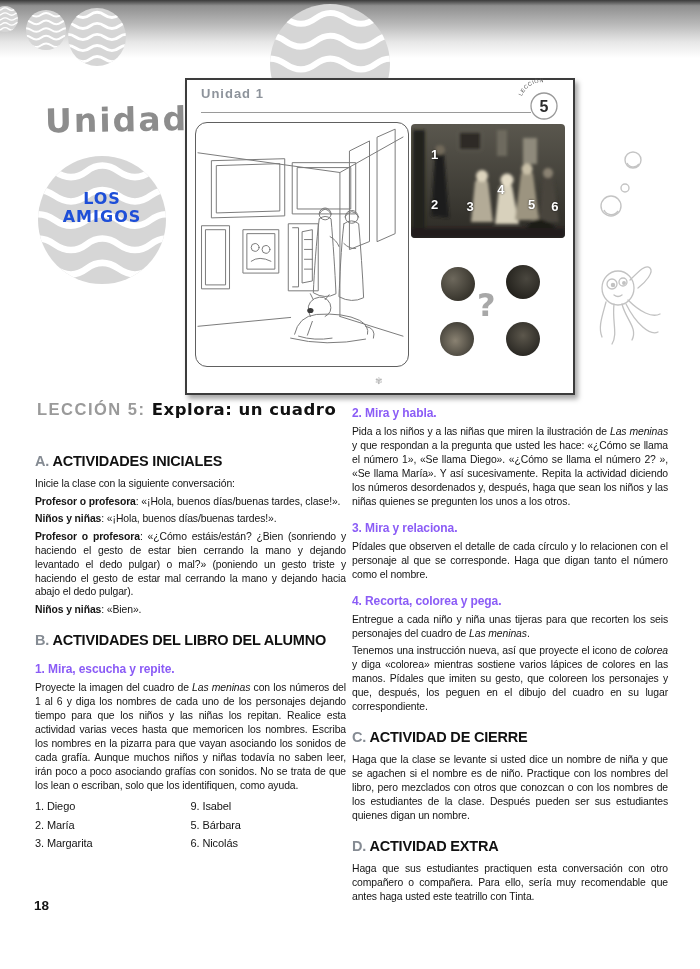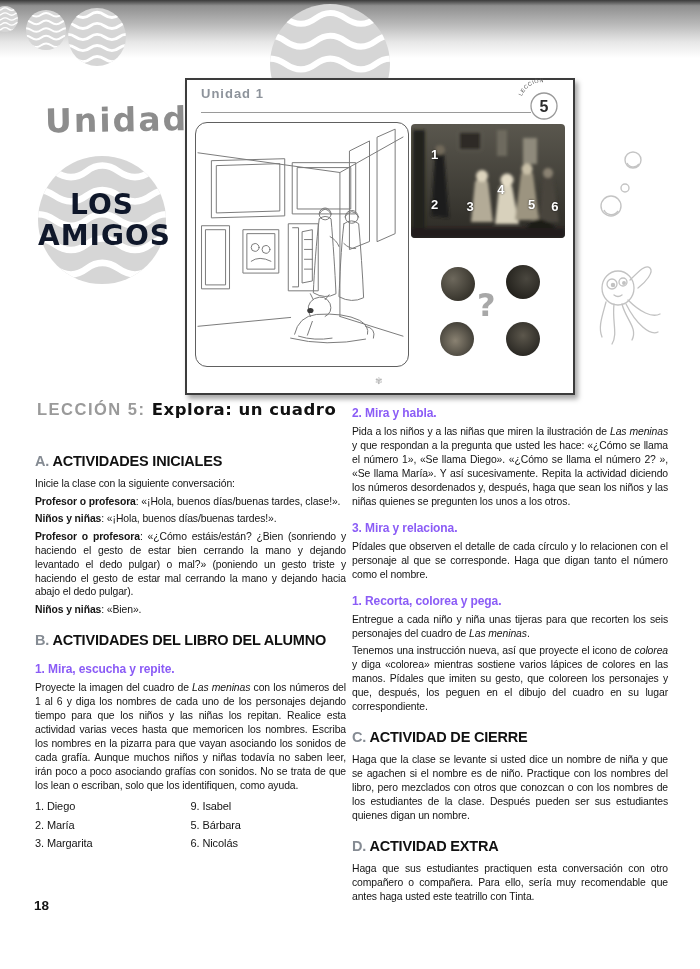--- a/index.html
+++ b/index.html
@@ -33,21 +33,21 @@
   .qmark{position:absolute;left:290px;top:206px;font-size:32px;font-weight:bold;
     color:#a8a8a8;font-family:"DejaVu Sans",sans-serif;}
   .ornament{position:absolute;left:188px;top:296px;font-size:9px;color:#b8b8b8;}
 
   
   .unit-title{position:absolute;left:45px;top:100px;font-size:33px;font-weight:bold;
     color:#8d8d8d;letter-spacing:2px;transform:rotate(-1deg);
     font-family:"DejaVu Sans",sans-serif;z-index:1;}
   .unit-circle{position:absolute;left:38px;top:156px;width:128px;height:128px;z-index:1;}
   .unit-circle .txt{position:absolute;left:0;top:34px;width:128px;text-align:center;
-    font-size:28px;line-height:1.1;font-weight:bold;color:#0f172a;letter-spacing:1px;
+    font-size:16px;line-height:1.1;font-weight:bold;color:#1d4ed8;letter-spacing:1px;
     font-family:"DejaVu Sans",sans-serif;}
 
   
   .doodle{position:absolute;z-index:1;}
 
   
   .lesson-heading{position:absolute;left:37px;top:400px;font-size:16.5px;font-weight:bold;}
   .lesson-heading .gray{color:#9a9a9a;letter-spacing:1.5px;}
   .lesson-heading .black{color:#111;letter-spacing:.5px;font-family:"DejaVu Sans",sans-serif;}
 
@@ -263,21 +263,21 @@
       <span>6. Nicolás</span>
     </div>
   </div>
 </div>
 
 <div class="col col-right">
   <h4 class="act" style="margin-top:0">2. Mira y habla.</h4>
   <p><span>Pida a los niños y a las niñas que miren la ilustración de </span><span class="i">Las meninas</span><span> y que respondan a la pregunta que usted les hace: «¿Cómo se llama el número 1», «Se llama Diego». «¿Cómo se llama el número 2? », «Se llama María». Y así sucesivamente. Repita la actividad diciendo los números desordenados y, después, haga que sean los niños y las niñas quienes se pregunten los unos a los otros.</span></p>
   <h4 class="act">3. Mira y relaciona.</h4>
   <p>Pídales que observen el detalle de cada círculo y lo relacionen con el personaje al que se corresponde. Haga que digan tanto el número como el nombre.</p>
-  <h4 class="act">1. Recorta, colorea y pega.</h4>
+  <h4 class="act">4. Recorta, colorea y pega.</h4>
   <p><span>Entregue a cada niño y niña unas tijeras para que recorten los seis personajes del cuadro de </span><span class="i">Las meninas</span><span>.</span></p>
   <p><span>Tenemos una instrucción nueva, así que proyecte el icono de </span><span class="i">colorea</span><span> y diga «colorea» mientras sostiene varios lápices de colores en las manos. Pídales que imiten su gesto, que coloreen los personajes y que, después, los peguen en el dibujo del cuadro en su lugar correspondiente.</span></p>
   <h3 class="sec"><span class="pfx">C.</span><span> ACTIVIDAD DE CIERRE</span></h3>
   <p>Haga que la clase se levante si usted dice un nombre de niña y que se agachen si el nombre es de niño. Practique con los nombres del libro, pero mezclados con otros que conozcan o con los nombres de los estudiantes de la clase. Después pueden ser sus estudiantes quienes digan un nombre.</p>
   <h3 class="sec"><span class="pfx">D.</span><span> ACTIVIDAD EXTRA</span></h3>
   <p>Haga que sus estudiantes practiquen esta conversación con otro compañero o compañera. Para ello, sería muy recomendable que antes haga usted este teatrillo con Tinta.</p>
 </div>
 
 <div class="page-num">18</div>
 

